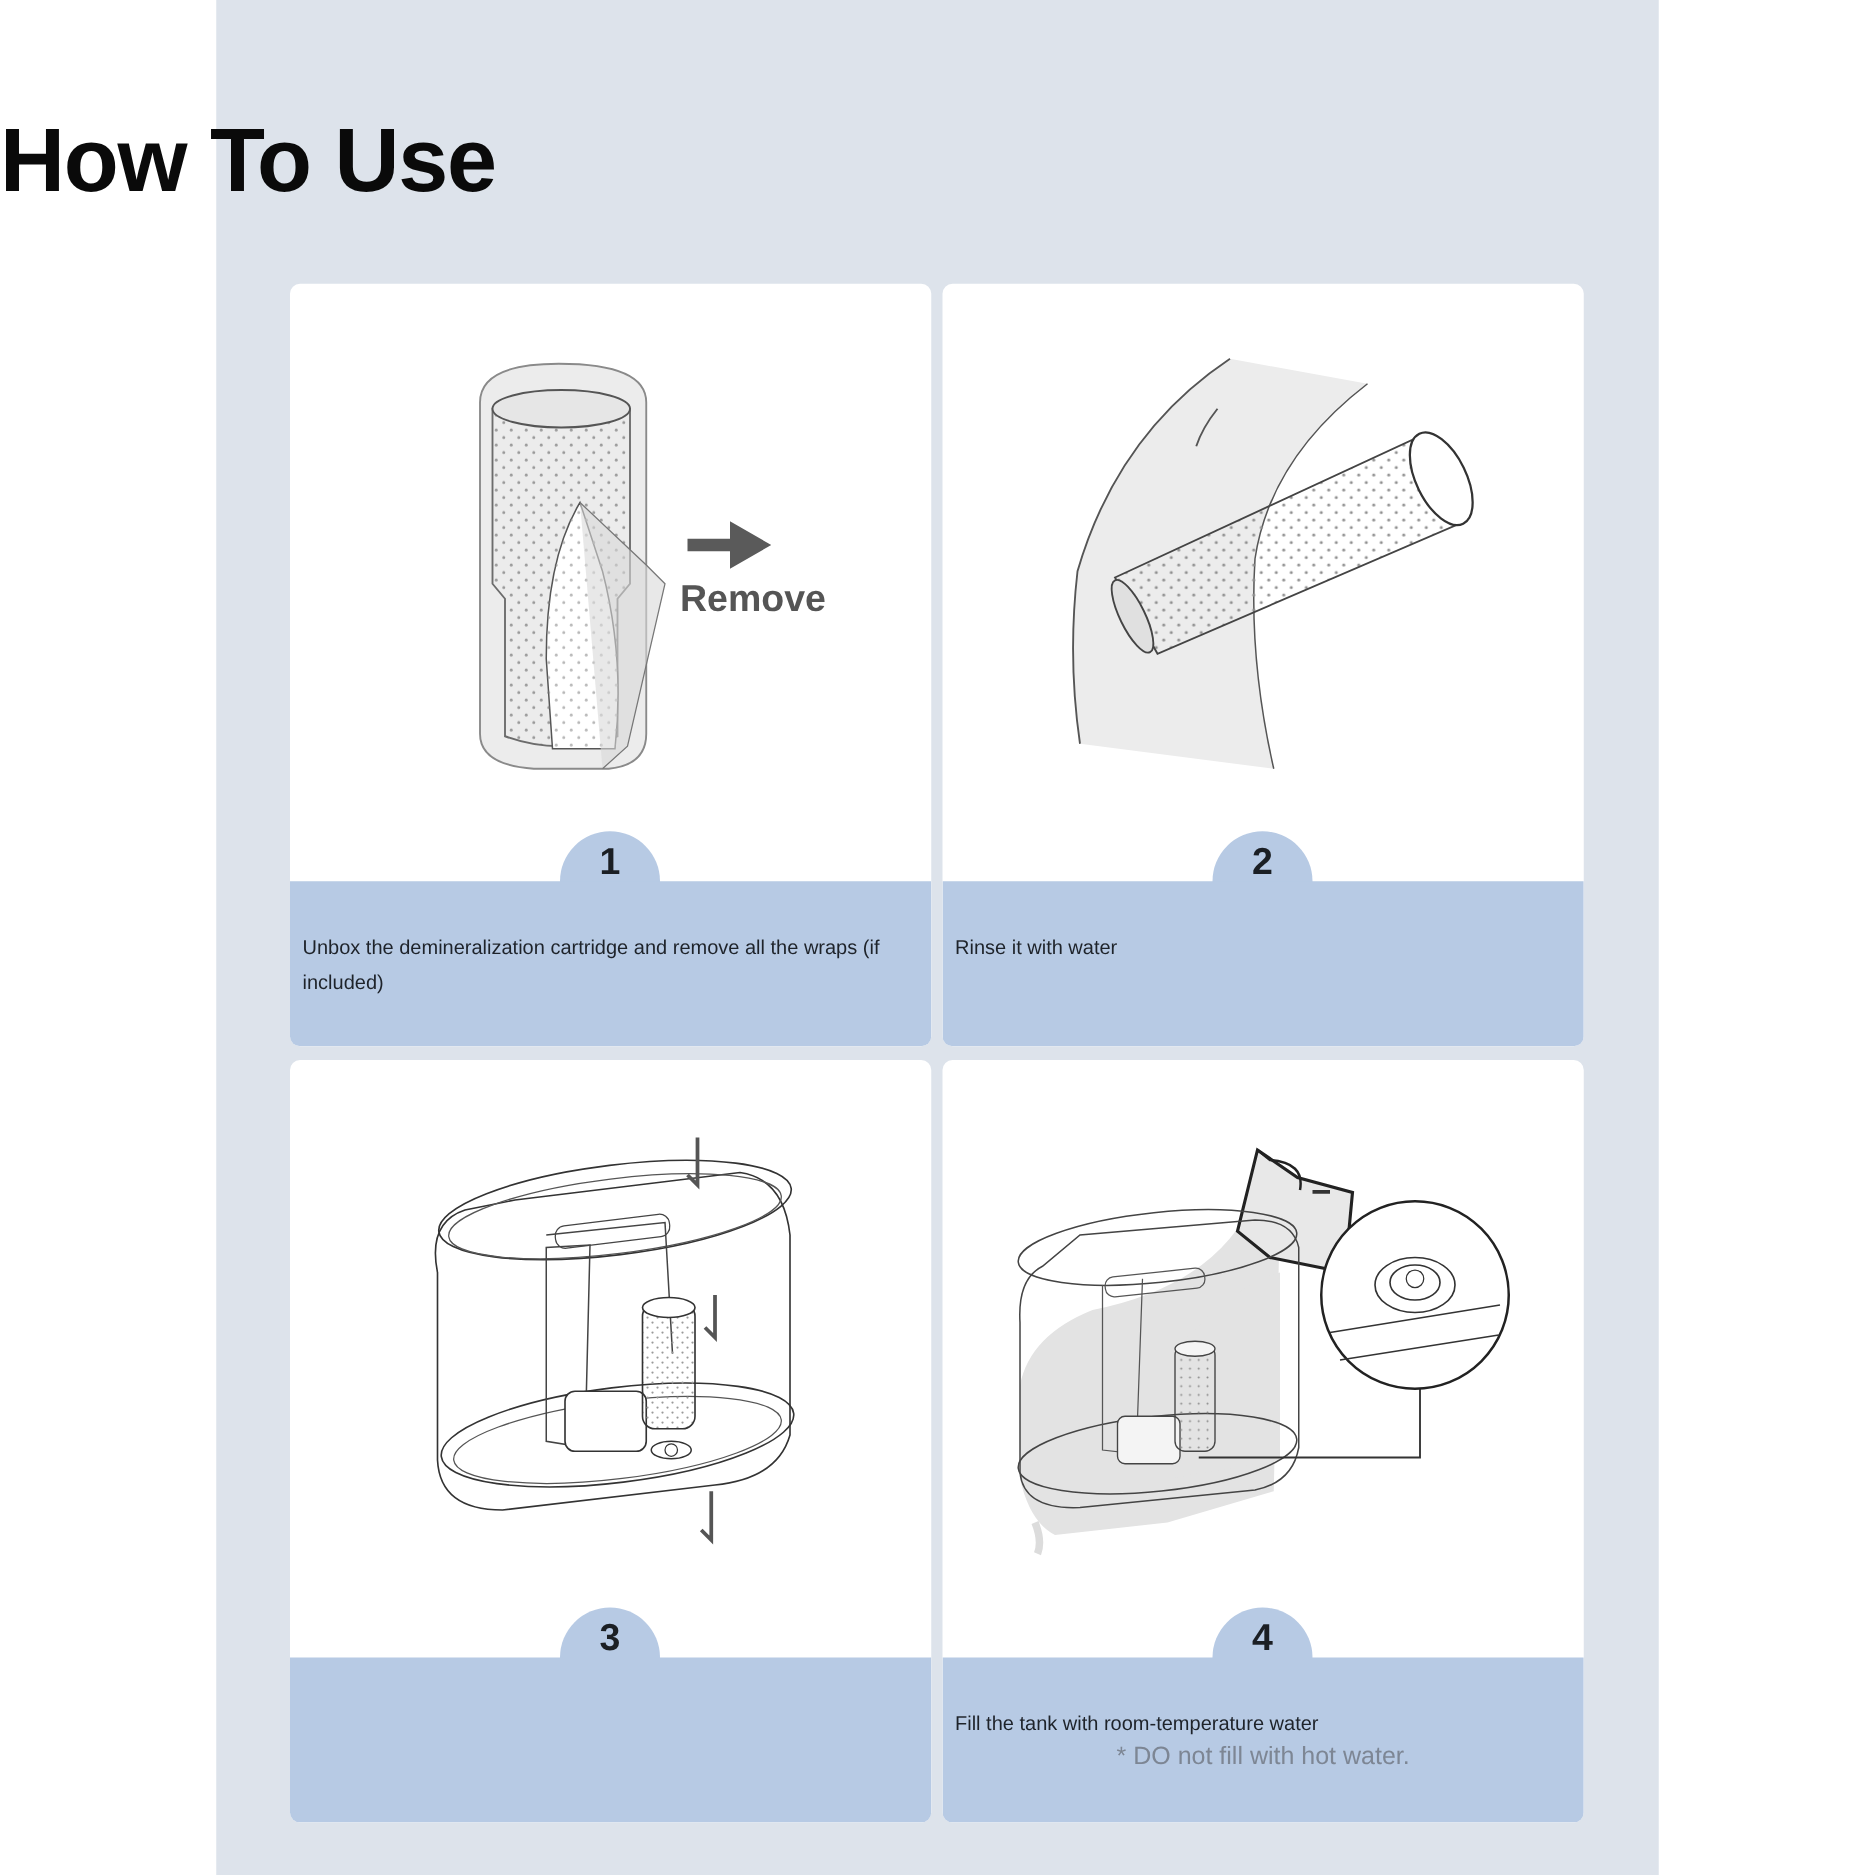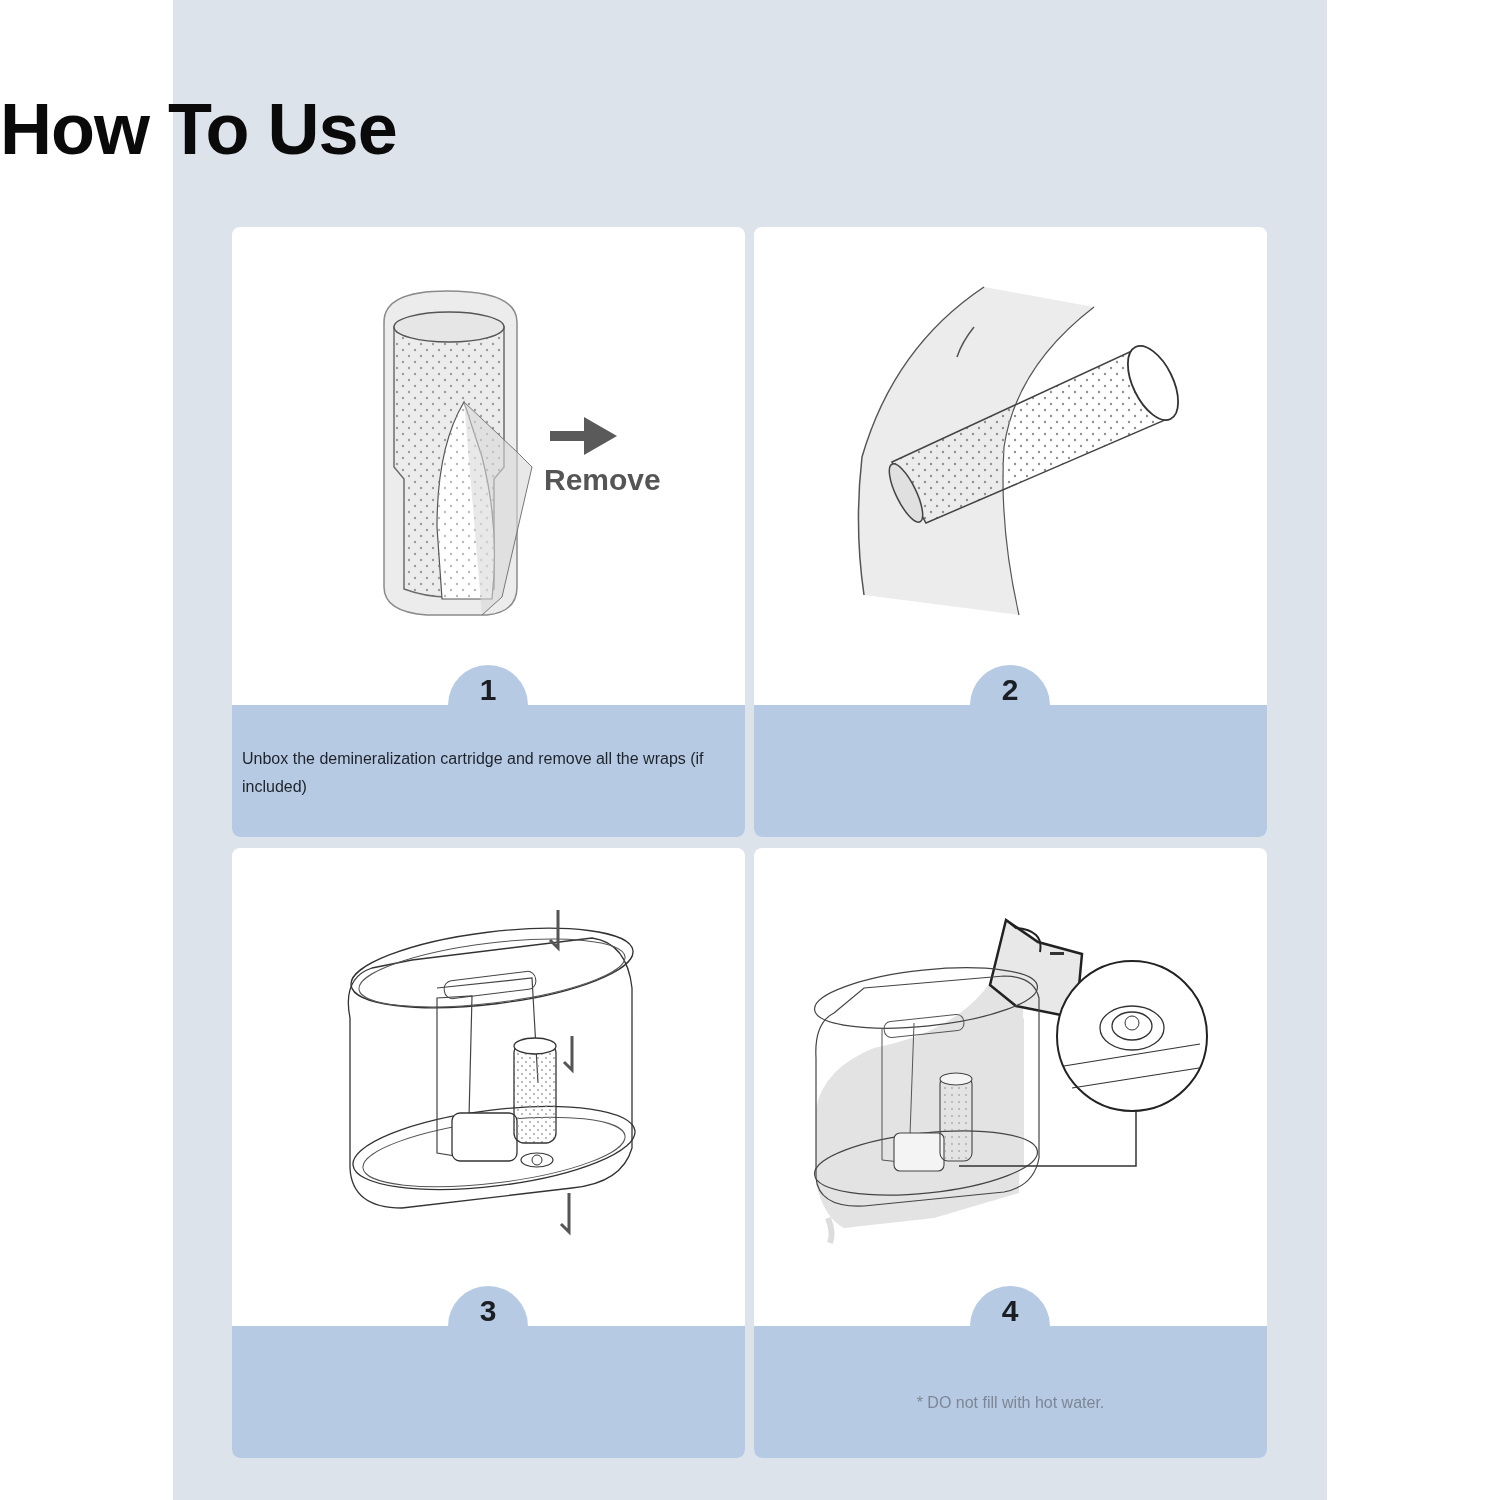--- a/index.html
+++ b/index.html
@@ -5,21 +5,21 @@
   html, body { margin:0; padding:0; }
   body { width:1500px; height:1500px; background:#ffffff; position:relative; overflow:hidden; font-family:"Liberation Sans", sans-serif; }
   .panel { position:absolute; left:173px; top:0; width:1154px; height:1500px; background:#dde3eb; }
   .title { position:absolute; left:0; width:1500px; top:88px; text-align:left; font-size:72px; font-weight:bold; color:#0a0a0a; letter-spacing:-1px; font-family:"Liberation Sans", sans-serif; }
   .card { position:absolute; width:513px; height:610px; background:#ffffff; border-radius:8px; overflow:hidden; }
   .card .illus { position:absolute; left:0; top:0; width:513px; height:478px;text-align:right; }
   .card .band { position:absolute; left:0; top:478px; width:513px; height:132px; background:#b7cae4; }
   .card .badge { position:absolute; left:216px; top:438px; width:80px; height:80px; border-radius:50%; background:#b7cae4; }
   .card .num { position:absolute; left:216px; top:446px; width:80px; text-align:center; font-size:30px; font-weight:bold; color:#1b1f24; }
   .card .desc { position:absolute; left:10px; width:493px; top:518px; text-align:left; font-size:16px; line-height:28px; color:#1e232a; }
-  .card .note { position:absolute; left:10px; width:493px; top:546px; text-align:center; font-size:16px; color:#7d8694; }
+  .card .note { position:absolute; left:10px; width:493px; top:546px; text-align:center; font-size:20px; color:#7d8694; }
   .remove-label { position:absolute; font-size:30px; font-weight:bold; color:#555555; }
   svg { position:absolute; left:0; top:0; }
 </style>
 </head>
 <body>
 
 <div class="panel"></div>
 <div class="title">How To Use</div>
 
 <div class="card" style="left:232px; top:227px;">
@@ -67,20 +67,21 @@
       <path d="M220 100 Q208 115 203 130" fill="none" stroke="#555" stroke-width="1.5"></path>
 
       <path d="M138 235 L380 123 L418 190 L172 296 Z" fill="url(#dots2)" stroke="#444" stroke-width="1.5"></path>
       <ellipse cx="399" cy="156" rx="20" ry="40" transform="rotate(-26 399 156)" fill="#ffffff" stroke="#333" stroke-width="1.8"></ellipse>
       <ellipse cx="152" cy="266" rx="10" ry="32" transform="rotate(-26 152 266)" fill="#e0e0e0" stroke="#444" stroke-width="1.5"></ellipse>
     </svg>
   </div>
   <div class="badge"></div>
   <div class="band"></div>
   <div class="num">2</div>
+  <div class="desc">Rinse it with water</div>
 </div>
 
 <div class="card" style="left:232px; top:848px;">
   <div class="illus">
     <svg width="513" height="478" viewBox="0 0 513 478">
       <defs>
         <pattern id="dots3" width="8" height="8" patternUnits="userSpaceOnUse">
           <circle cx="2" cy="2" r="0.9" fill="#9a9a9a"></circle>
           <circle cx="6" cy="6" r="0.9" fill="#9a9a9a"></circle>
         </pattern>
@@ -144,14 +145,15 @@
       <circle cx="378" cy="188" r="75" fill="#ffffff" stroke="#222" stroke-width="2"></circle>
       <ellipse cx="378" cy="180" rx="32" ry="22" fill="none" stroke="#333" stroke-width="1.3"></ellipse>
       <ellipse cx="378" cy="178" rx="20" ry="14" fill="none" stroke="#333" stroke-width="1.3"></ellipse>
       <circle cx="378" cy="175" r="7" fill="none" stroke="#333"></circle>
       <path d="M310 218 L446 196 M318 240 L445 220" fill="none" stroke="#333" stroke-width="1.2"></path>
     </svg>
   </div>
   <div class="badge"></div>
   <div class="band"></div>
   <div class="num">4</div>
+  <div class="desc">Fill the tank with room-temperature water</div>
   <div class="note">* DO not fill with hot water.</div>
 </div>
 
 </body></html>

